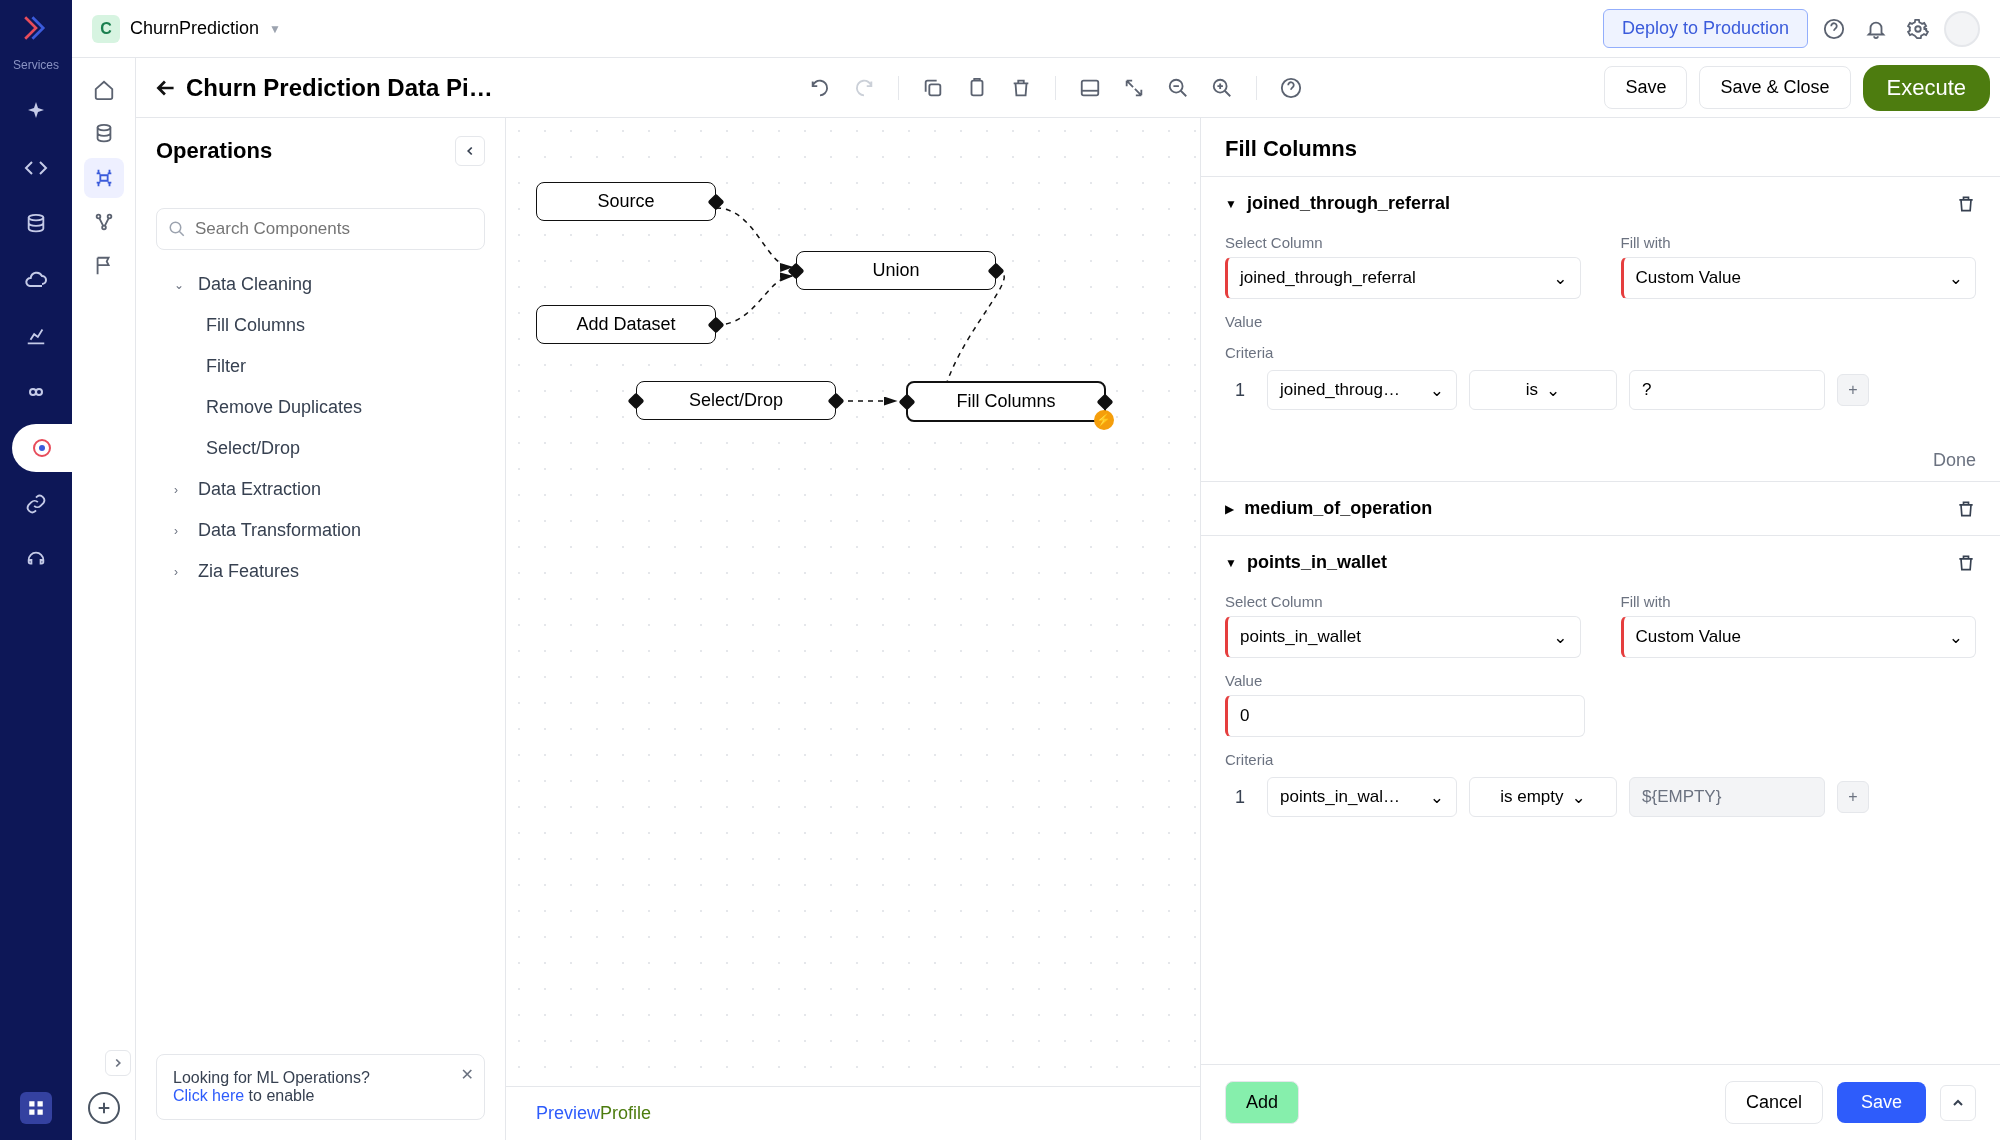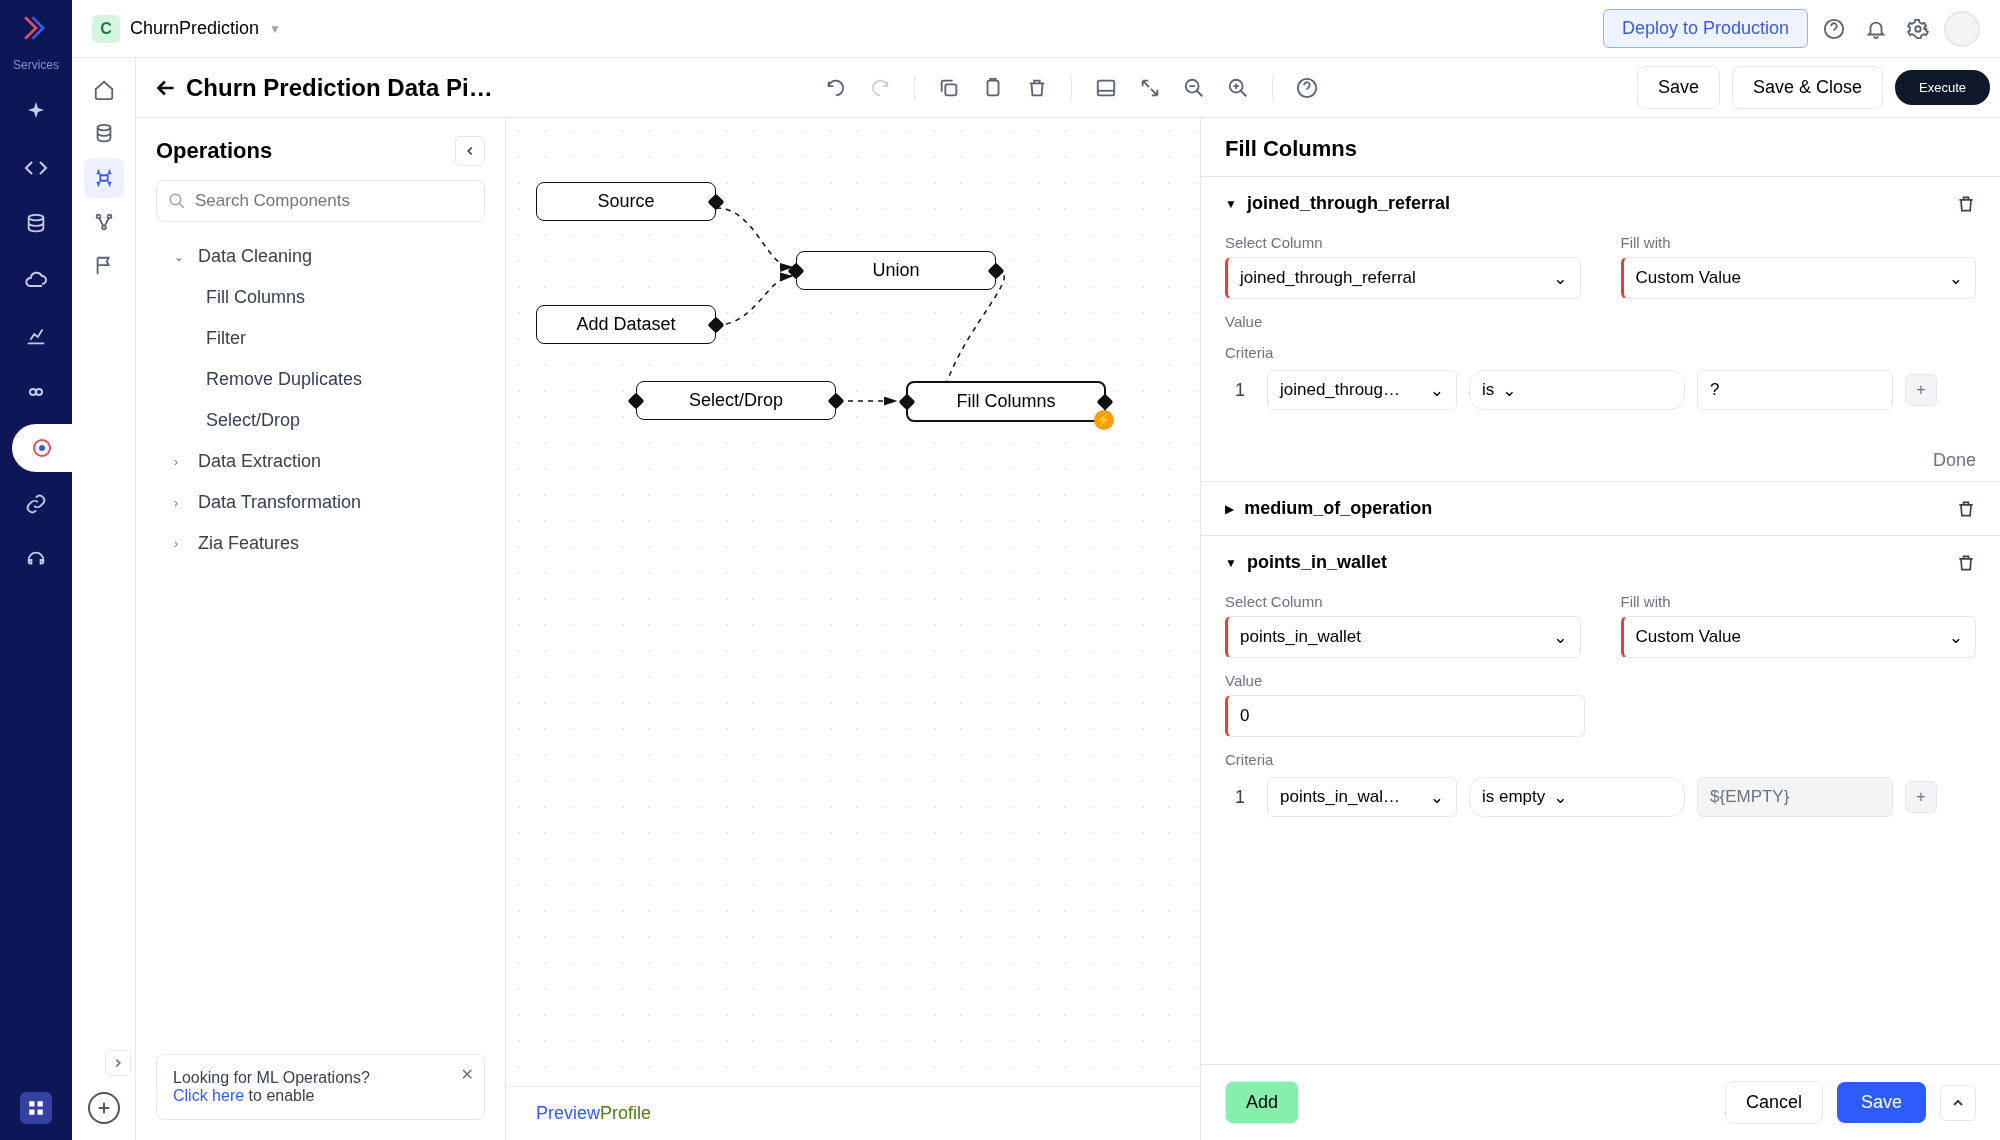--- a/index.html
+++ b/index.html
@@ -41,32 +41,32 @@
 
 .toolbar { height:60px; border-bottom:1px solid #e5e7eb; display:flex; align-items:center; padding:0 10px; }
 .back-arrow { width:40px; height:40px; display:flex; align-items:center; justify-content:center; cursor:pointer; }
 .pipe-title { font-size:24px; font-weight:600; max-width:320px; white-space:nowrap; overflow:hidden; text-overflow:ellipsis; }
 .toolbar .center-tools { margin-left:auto; margin-right:auto; display:flex; align-items:center; gap:8px; }
 .tool-sep { width:1px; height:24px; background:#e5e7eb; margin:0 8px; }
 .toolbar .tool { width:36px; height:36px; display:flex; align-items:center; justify-content:center; color:#5b6270; cursor:pointer; }
 .toolbar .tool.disabled { color:#cbd0d8; cursor:default; }
 .toolbar .right-actions { display:flex; gap:12px; align-items:center; }
 .btn-secondary { border:1px solid #e5e7eb; background:#fff; padding:10px 20px; border-radius:8px; font-size:18px; cursor:pointer; }
-.btn-primary { background:#0f172a; color:#fff; border:none; padding:10px 24px; border-radius:17px; font-size:13px; cursor:pointer; }
+.btn-primary { background:#4d7c0f; color:#fff; border:none; padding:10px 24px; border-radius:17px; font-size:22px; cursor:pointer; }
 
 .work-row { flex:1; display:flex; overflow:hidden; }
 
 
 .ops-sidebar { width:370px; border-right:1px solid #e5e7eb; display:flex; flex-direction:column; padding:18px 0; position:relative;}
 .ops-header { display:flex; align-items:center; justify-content:space-between; padding:0 20px 14px 20px; }
 .ops-header h2 { font-size:22px; font-weight:700; }
 .collapse-chip { width:30px; height:30px; border:1px solid #e5e7eb; border-radius:6px; display:flex; align-items:center; justify-content:center; cursor:pointer; }
 .search-wrap { margin: 0 20px 14px; }
 .search-wrap input { width:100%; border:1px solid #e5e7eb; border-radius:8px; padding:10px 12px 10px 38px; font-size:17px; color:#6b7280; }
-.search-wrap { position:relative; }
+.search-wrap { position:relative;margin-top:28px; }
 .search-wrap .s-icon { position:absolute; left:12px; top:50%; transform:translateY(-50%); color:#9ca3af; }
 .tree { padding: 0 8px; }
 .tree-node { padding:10px 16px 10px 30px; font-size:18px; color:#374151; cursor:pointer; display:flex; align-items:center; gap:8px; }
 .tree-node .caret { font-size:12px; color:#6b7280; width:16px; }
 .tree-leaf { padding:10px 16px 10px 62px; font-size:18px; color:#374151; cursor:pointer; }
 .ml-hint { margin:0 20px 20px; border:1px solid #e5e7eb; border-radius:8px; padding:14px 36px 14px 16px; font-size:16px; color:#374151; position:absolute; bottom:0; left:0; right:0; background:#fff;}
 .ml-hint a { color:#2e5cfb; text-decoration:none; }
 .ml-hint .close { position:absolute; top:10px; right:10px; cursor:pointer; color:#6b7280; }
 
 
@@ -94,21 +94,21 @@
 .cfg-body { padding: 4px 24px 18px; }
 .row2 { display:flex; gap:40px; }
 .field { display:flex; flex-direction:column; gap:6px; flex:1; }
 .field label { font-size:15px; color:#6b7280; }
 .select, .text-in { border:1px solid #e5e7eb; border-left:3px solid #e53e3e; border-radius:6px; height:42px; padding:0 12px; font-size:17px; display:flex; align-items:center; justify-content:space-between; background:#fff; }
 .text-in { border-left:3px solid #e53e3e; }
 .crit-row { display:flex; align-items:center; gap:12px; margin-top:8px;}
 .crit-idx { width:30px; text-align:center; font-size:18px; color:#374151;}
 .crit-sel { border:1px solid #e5e7eb; border-radius:6px; height:40px; padding:0 12px; display:flex; align-items:center; gap:8px; background:#fff; font-size:17px; }
 .crit-sel.w1 { width:190px; justify-content:space-between;}
-.crit-sel.w2 { width:216px; justify-content:flex-start;border-radius:15px;}
+.crit-sel.w2 { width:148px; justify-content:center;}
 .crit-sel.w3 { width:196px; }
 .crit-sel.ro { background:#f3f4f6; color:#6b7280;}
 .add-crit { width:32px; height:32px; border:1px solid #e5e7eb; background:#f3f4f6; border-radius:6px; display:flex; align-items:center; justify-content:center; cursor:pointer; color:#6b7280; }
 .done-btn { display:flex; justify-content:flex-end; padding:22px 24px 10px;}
 .done-btn button { border:none; background:none; color:#6b7280; font-size:18px; cursor:pointer; }
 .panel-footer { margin-top:auto; border-top:1px solid #e5e7eb; padding:16px 24px; display:flex; align-items:center; gap:14px; }
 .panel-footer .sp { flex:1; }
 .panel-footer .add-btn { border:1px solid #e5e7eb; padding:10px 20px; border-radius:8px; background:#86efac; cursor:pointer; font-size:18px;}
 .panel-footer .cancel { border:1px solid #e5e7eb; padding:10px 20px; border-radius:8px; background:#fff; cursor:pointer; font-size:18px;}
 .panel-footer .save { background:#2e5cfb; color:#fff; border:none; padding:10px 24px; border-radius:8px; cursor:pointer; font-size:18px;}

